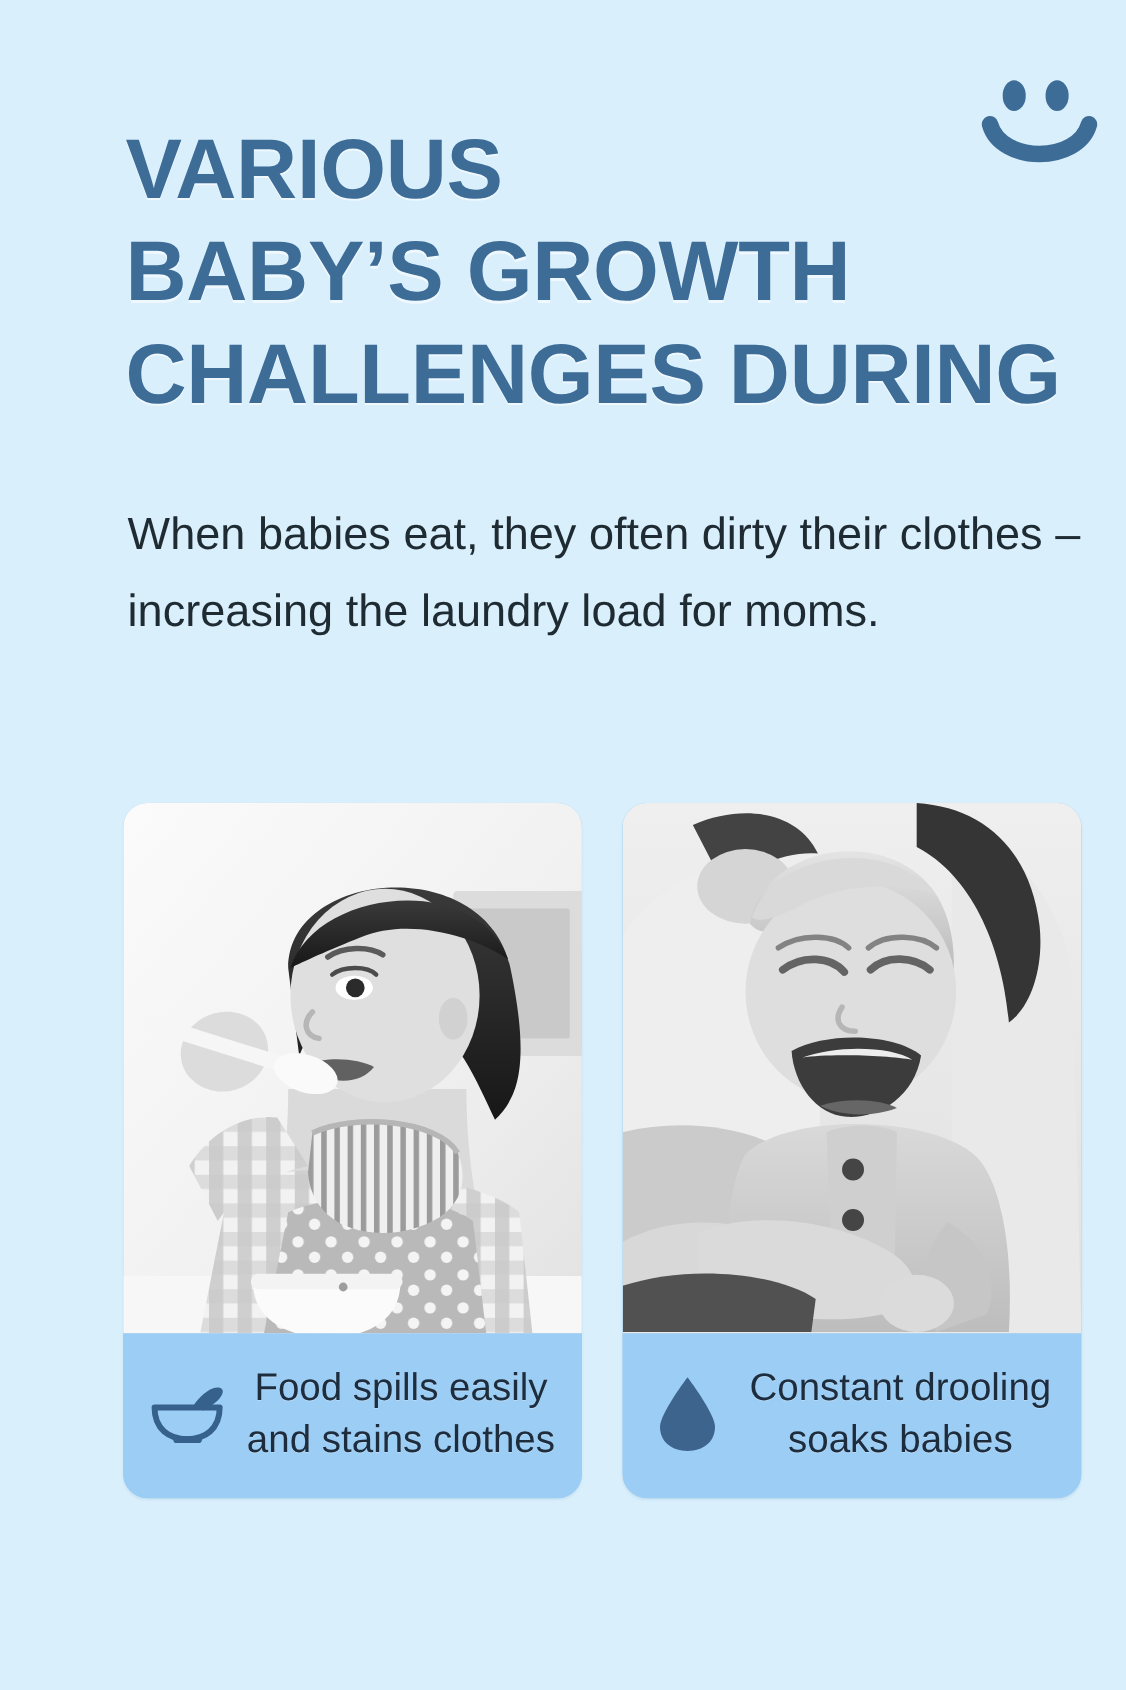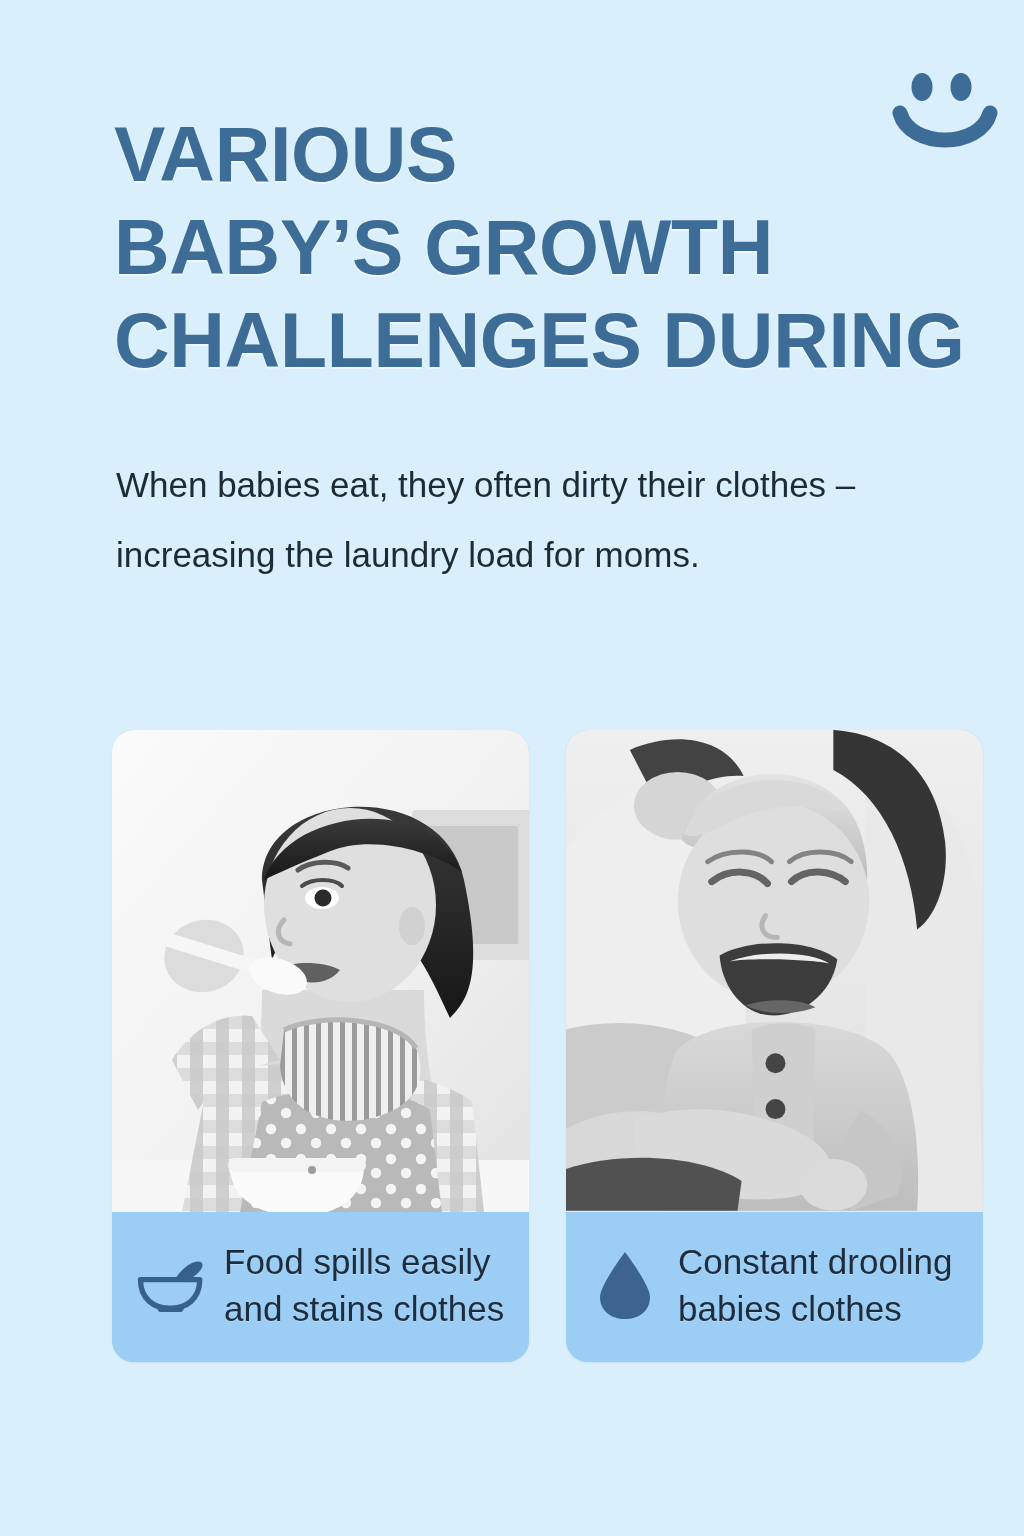--- a/index.html
+++ b/index.html
@@ -55,21 +55,21 @@
   }
 
   
   .subcopy {
     position: absolute;
     left: 80px;
     top: 450px;
     width: 870px;
     margin: 0;
     color: #1f2b33;
-    font-size: 35px;
+    font-size: 41px;
     line-height: 70px;
     font-weight: 400;
   }
 
   
   .cards {
     position: absolute;
     left: 76px;
     top: 730px;
     width: 872px;
@@ -95,20 +95,21 @@
   }
 
   .card-caption {
     display: flex;
     align-items: center;
     gap: 18px;
     padding: 22px 24px 26px 24px;
     background: #9ccdf4;
     min-height: 150px;
     box-sizing: border-box;
+    text-align: center;
   }
   .card-caption .cap-icon {
     flex: 0 0 auto;
     width: 70px;
     display: flex;
     align-items: center;
     justify-content: center;
   }
   .card-caption .cap-text {
     color: #1e2d3d;
@@ -298,18 +299,18 @@
           <path d="M0 440 C 60 420, 140 428, 176 452 L 172 482 L 0 482 Z" fill="#55504b"></path>
         </svg>
       </div>
 
       <div class="card-caption">
         <span class="cap-icon">
           <svg viewBox="0 0 58 72" width="58" height="72" aria-hidden="true">
             <path d="M29 3 C 29 3, 54 36, 54 48 C 54 62, 43 70, 29 70 C 15 70, 4 62, 4 48 C 4 36, 29 3, 29 3 Z" fill="#3d648c"></path>
           </svg>
         </span>
-        <span class="cap-text">Constant drooling babies clothes</span>
+        <span class="cap-text">Constant drooling soaks babies</span>
       </div>
     </div>
 
   </div>
 </div>
 
 </body></html>

